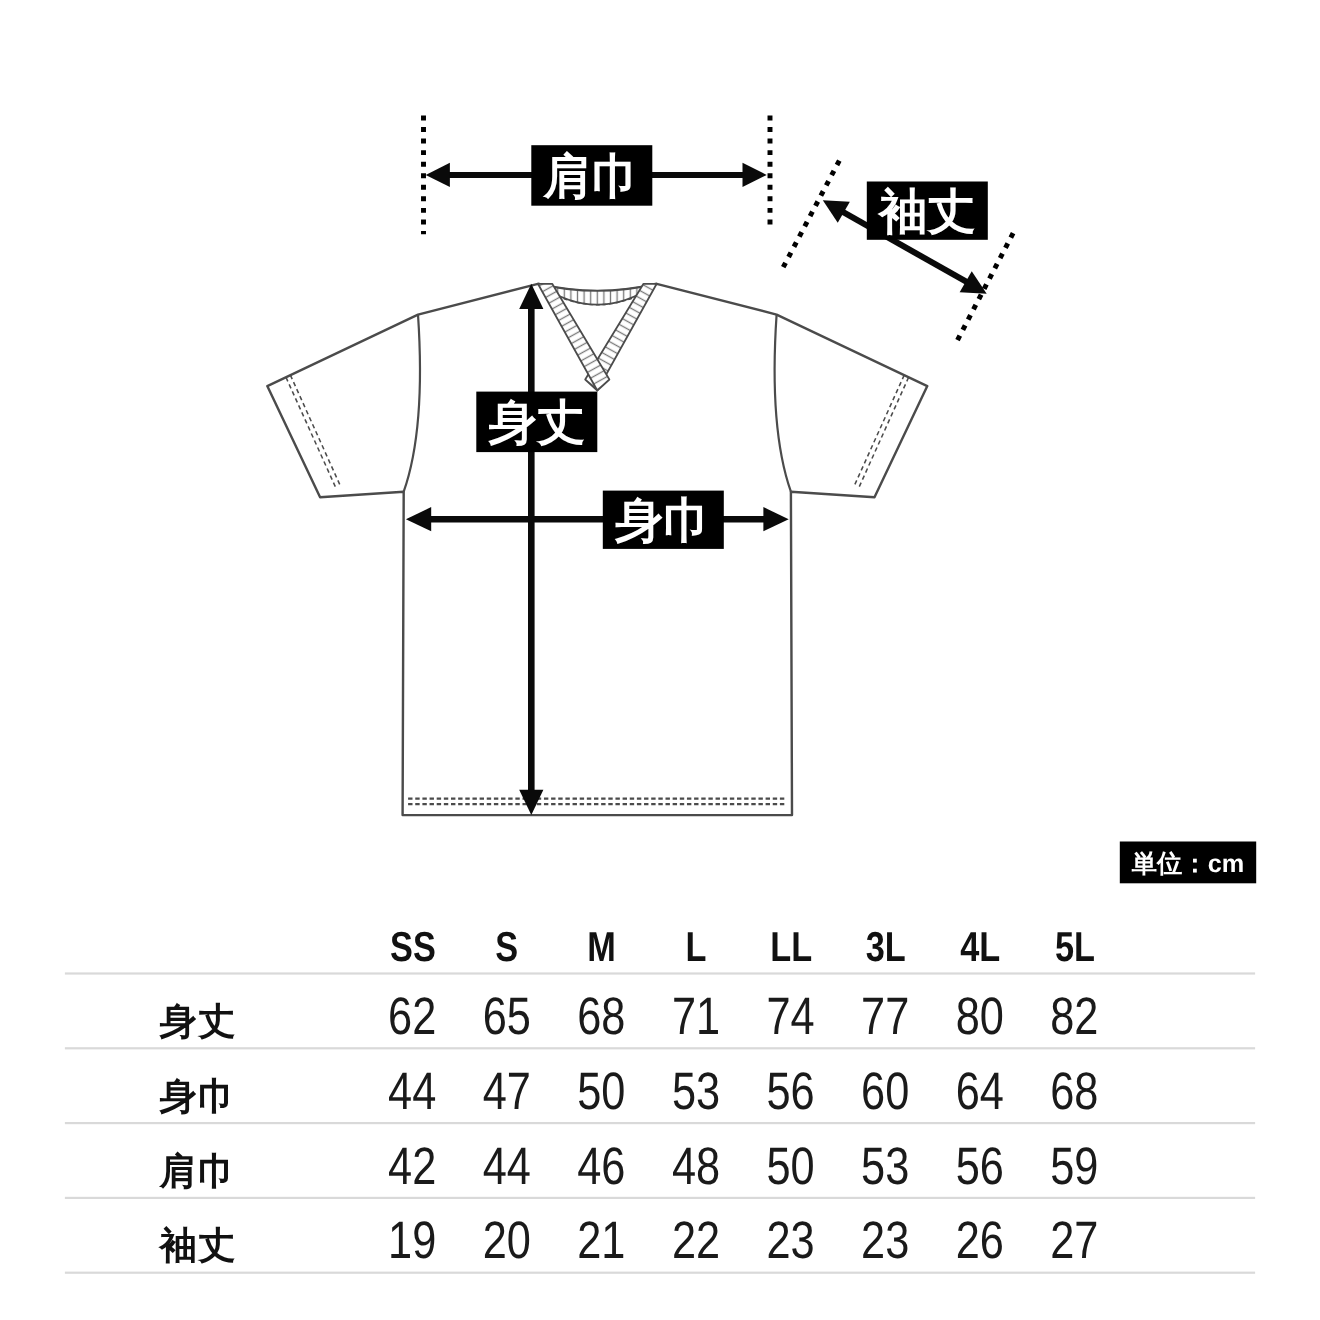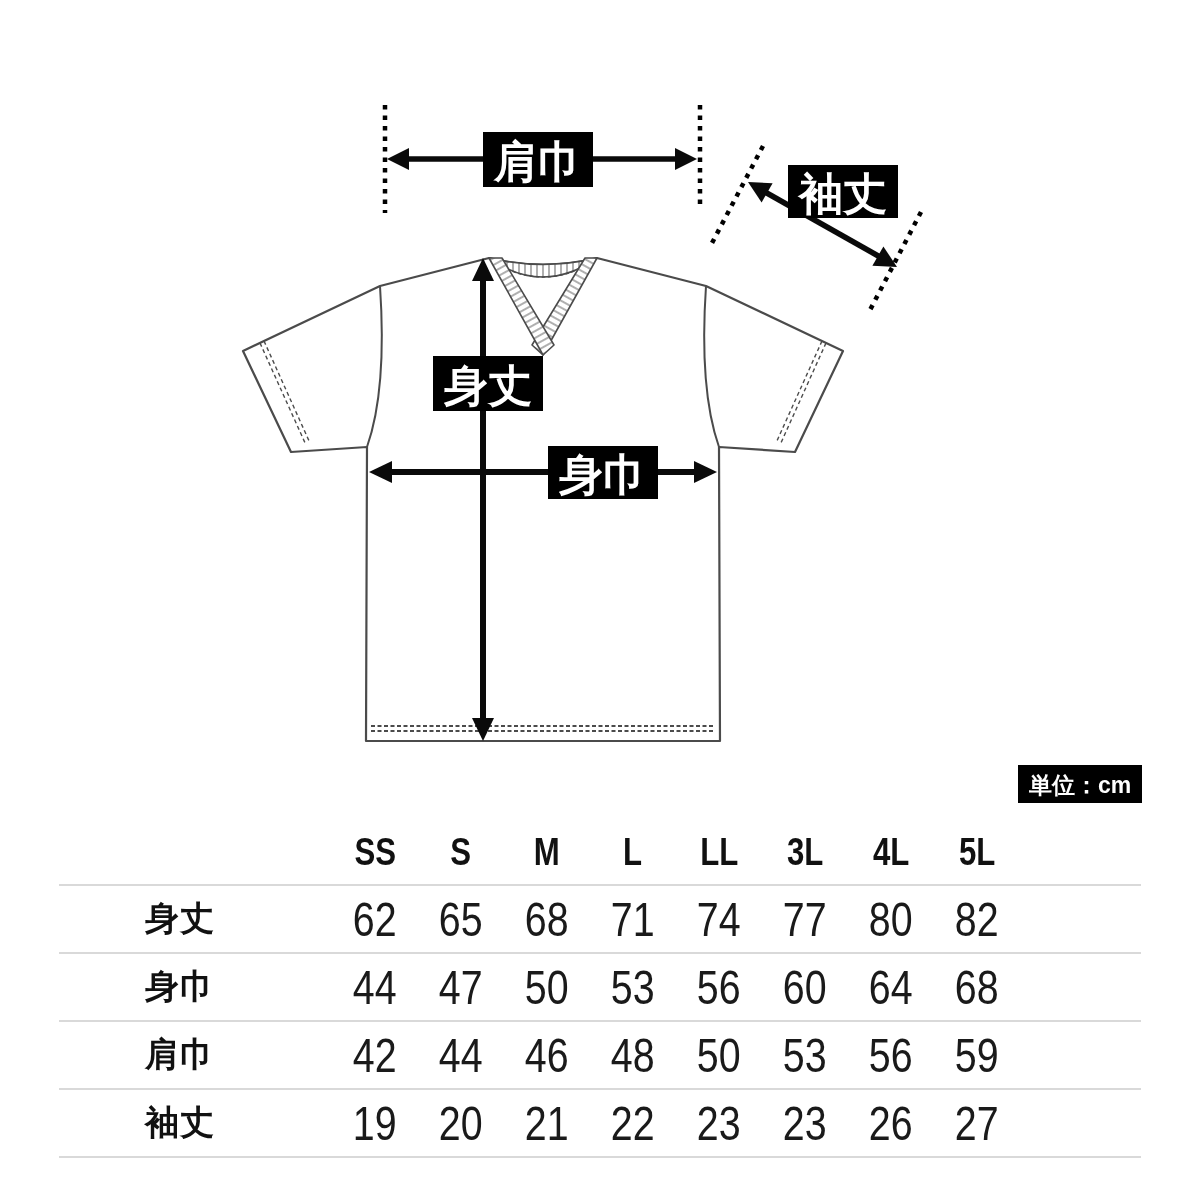--- a/index.html
+++ b/index.html
@@ -5,21 +5,21 @@
   html,body { margin:0; padding:0; background:#ffffff; }
   #canvas {
     position:relative; width:1200px; height:1200px; background:#ffffff;
     font-family:"Liberation Sans","DejaVu Sans",sans-serif; color:#1a1a1a;
     overflow:hidden;
   }
   #diagram { position:absolute; left:0; top:0; }
 
   
   #size-table { position:absolute; left:59px; top:820px; width:1082px; }
-  .t-row { display:flex; align-items:center; height:66px; border-top:2px solid #d9d9d9; }
+  .t-row { display:flex; align-items:flex-end; height:66px; border-top:2px solid #d9d9d9; }
   .t-row.hdr-row { height:64px; border-top:none; }
   .t-row.last { border-bottom:0; }
   #size-table::after { content:""; display:block; border-top:2px solid #d9d9d9; }
   .label-cell {
     width:273px; box-sizing:border-box; padding-left:86px;
     font-size:34px; font-weight:bold; color:#111; letter-spacing:1px;
   }
   .val-cell { width:86px; text-align:center; }
   .num {
     display:inline-block; transform:scaleX(0.82); transform-origin:center;

